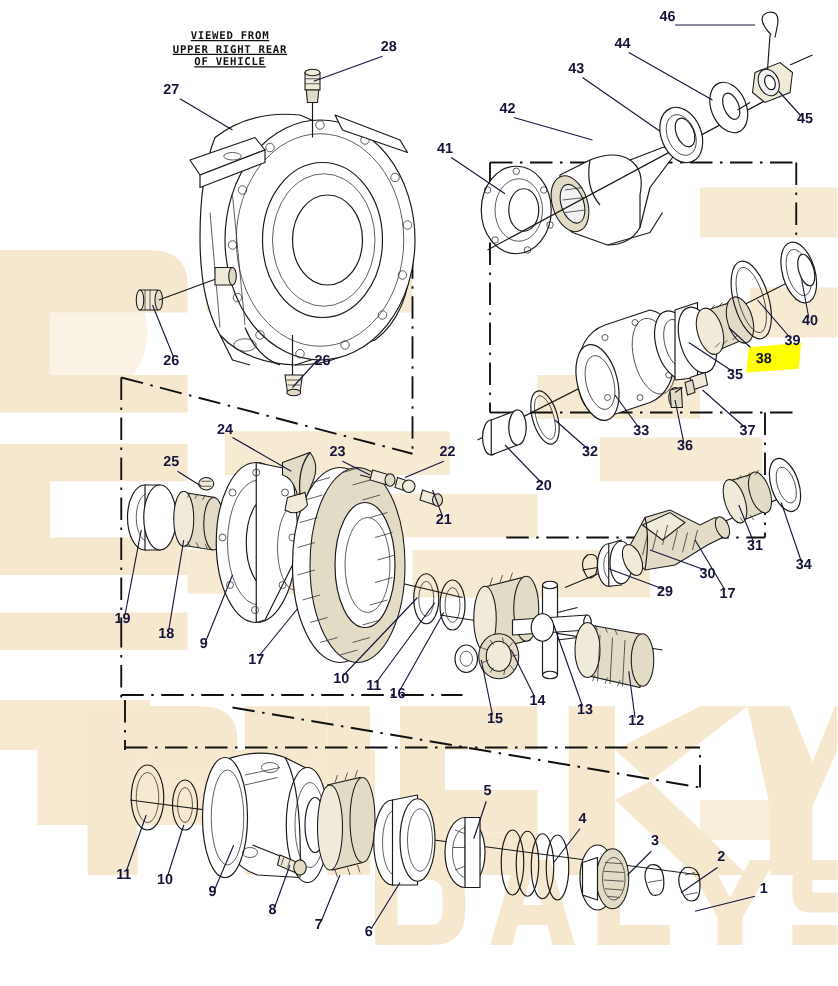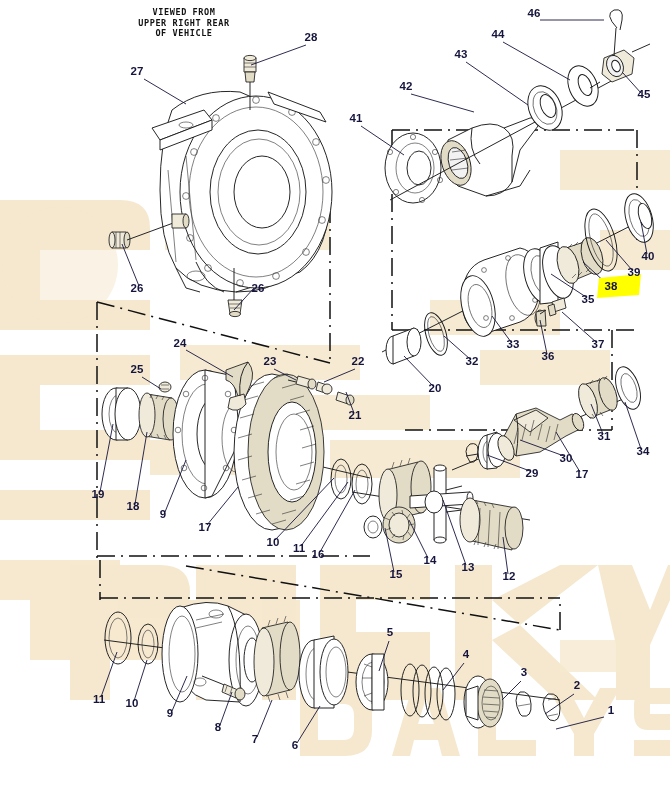--- a/index.html
+++ b/index.html
@@ -80,21 +80,21 @@
         <path d="M478 688 L496 688 L496 740 L536 740 L536 756 L478 756 Z"></path>
         <path d="M548 688 L568 688 L584 718 L600 688 L620 688 L594 734 L594 756
                  L574 756 L574 734 Z"></path>
         <path d="M636 688 L682 688 L682 704 L650 704 L650 714 L676 714 Q690 714
                  690 730 L690 740 Q690 756 676 756 L634 756 L634 740 L672 740
                  L672 730 L648 730 Q634 730 634 714 L634 704 Z"></path>
       </g>
     </g>
   </svg>
 
-  <div class="note" style="left:84px;top:7px;width:200px;">VIEWED FROM
+  <div class="note" style="left:84px;top:24px;width:200px;text-decoration:underline;">VIEWED FROM
 UPPER RIGHT REAR
 OF VEHICLE</div>
 
   <svg id="art" width="670" height="789">
 
     <g>
       <path class="dashgrp" d="M330 205 L330 365"></path>
       <path class="dashgrp" d="M97 302 L330 363"></path>
       <path class="dashgrp" d="M97 302 L97 500"></path>
     </g>

